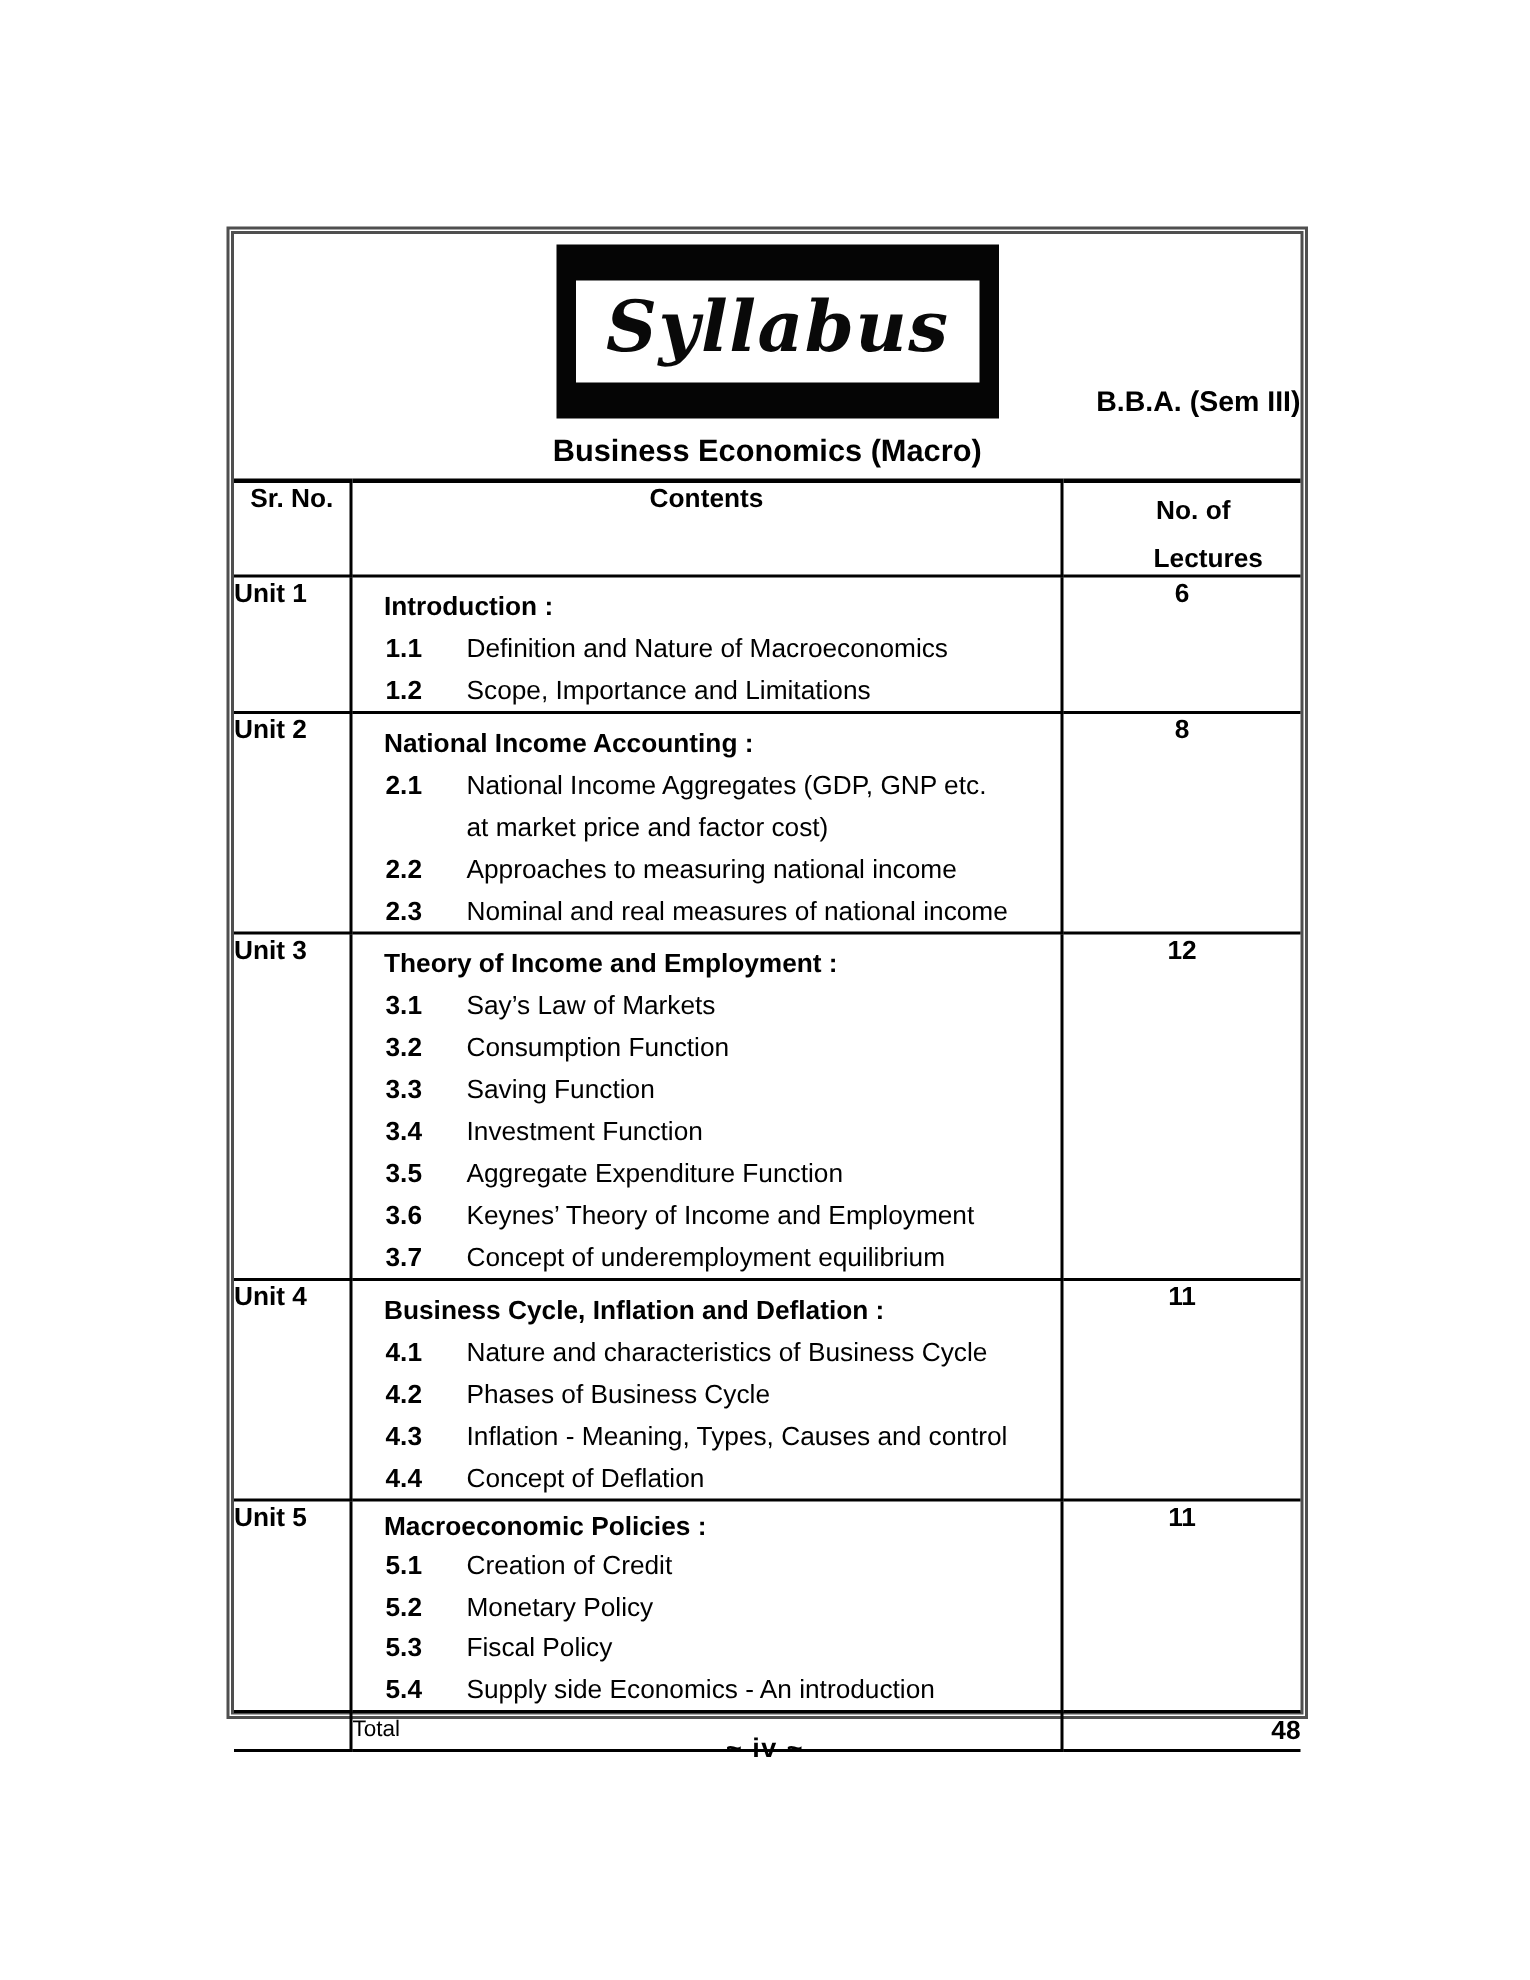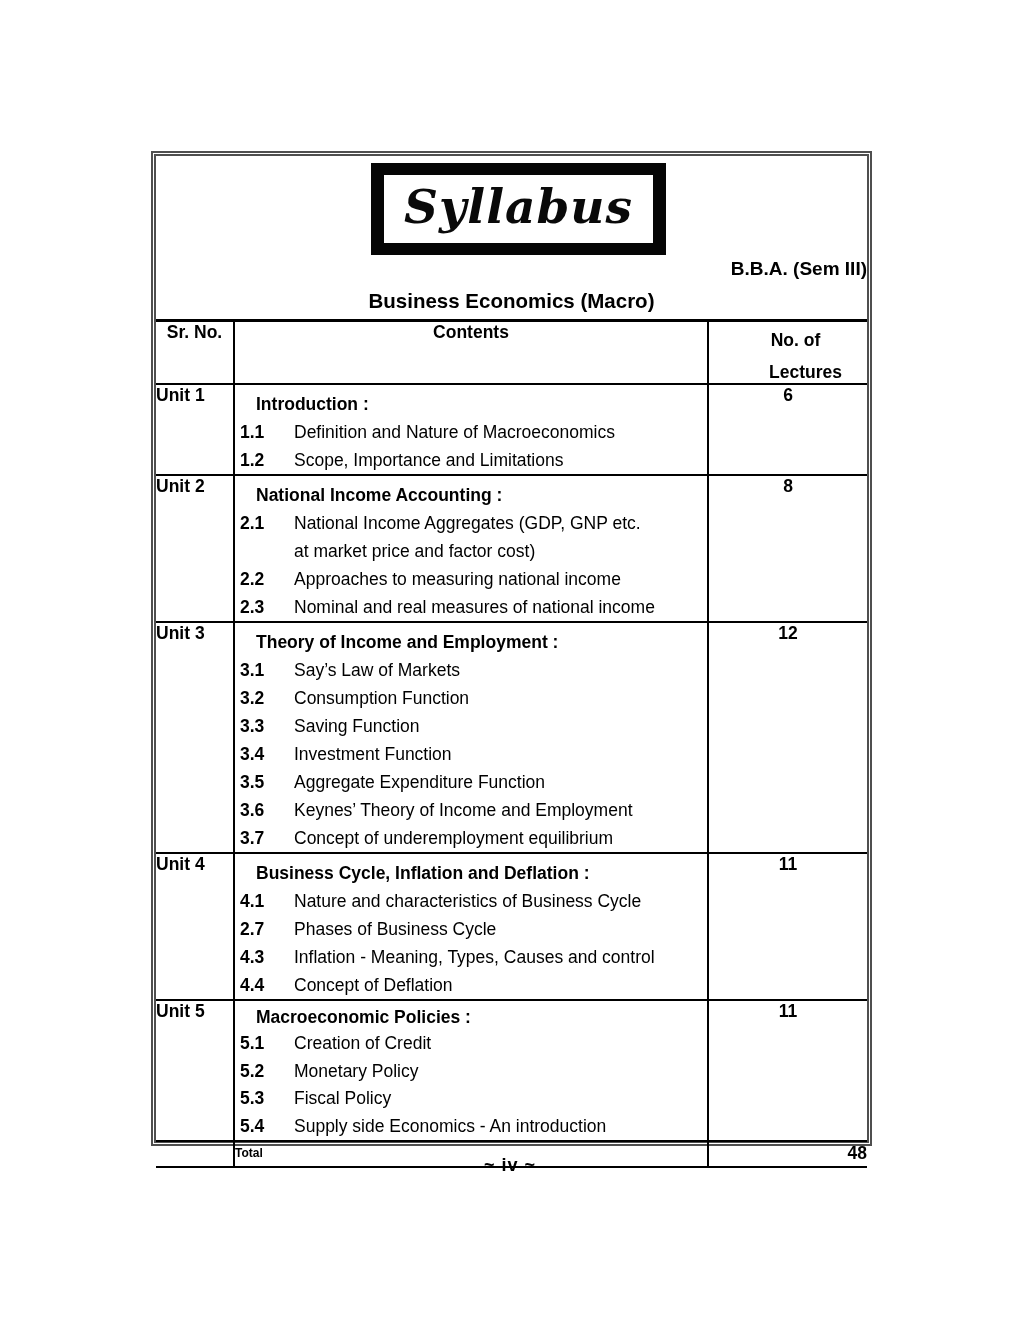--- a/index.html
+++ b/index.html
@@ -9,21 +9,21 @@
     background: #ffffff; color: #000;
     font-family: "Liberation Sans", sans-serif;
     overflow: hidden;
   }
   .doc-box {
     position: absolute; left: 151px; top: 151px;
     width: 721px; height: 995px;
     border: 5px double #4f4f4f; background: #fff;
   }
   .badge-wrap { position: absolute; top: 7px; left: 0; width: 100%; text-align: center; }
-  .badge-frame { display: inline-block; background: #050505; padding: 12px 13px; transform: translateX(-17px); margin-left: 48px; }
+  .badge-frame { display: inline-block; background: #050505; padding: 24px 13px; transform: translateX(-17px); margin-left: 48px; }
   .badge-panel { background: #ffffff; padding: 0 20px 5px 20px; }
   .badge-text {
     font-family: "DejaVu Serif", serif; font-style: italic; font-weight: 700;
     font-size: 47px; line-height: 63px; letter-spacing: 1px; color: #090909;
   }
   .program-line {
     position: absolute; top: 102px; left: 0; width: 100%;
     text-align: right; font-weight: bold; font-size: 19px;
   }
   .subject-line {
@@ -46,26 +46,26 @@
   tr.row-u5     { height: 139px; }
   tr.total-row  { height: 26px; }
   tr.hdr-row td { border-top: 3px solid #000; border-radius: 15px; }
   .hdr-cell { text-align: center; font-weight: bold; font-size: 17.5px; padding-top: 8px; }
   .hdr-lect-line1 { text-align: center; font-weight: bold; font-size: 17.5px; margin-top: 8px; padding-left: 15px; }
   .hdr-lect-line2 { text-align: center; font-weight: bold; font-size: 17.5px; margin-top: 11px; padding-left: 35px; }
   .cell-unit { font-weight: bold; font-size: 17.5px; padding: 7px 2px 0 10px; }
   .cell-lect { text-align: center; font-weight: bold; font-size: 17.5px; padding-top: 7px; }
   .cell-contents { font-size: 17.5px; }
   .row-title { font-weight: bold; line-height: 28px; padding-left: 21px; margin-top: 5px; }
-  .sub-item { display: flex; line-height: 28px; padding-left: 5px; }
+  .sub-item { display: flex; line-height: 28px; padding-left: 22px; }
   .item-num { font-weight: bold; width: 54px; flex: 0 0 54px; }
   .item-text { white-space: nowrap; }
   .tight .row-title { margin-top: 4px; line-height: 25px; }
   .tight .sub-item { line-height: 27.5px; }
-  .total-label { font-weight: bold; font-size: 12px; padding-left: 21px; padding-top: 2px; line-height: 22px; }
+  .total-label { font-weight: normal; font-size: 15px; padding-left: 21px; padding-top: 2px; line-height: 22px; }
   .total-value { text-align: right; font-weight: bold; font-size: 17.5px; padding-top: 2px; line-height: 22px; }
   .page-footer {
     position: absolute; top: 1155px; left: 0; width: 1020px;
     text-align: center; font-weight: bold; font-size: 18px; letter-spacing: 1px;
   }
 </style>
 </head>
 <body>
 
 <div class="doc-box">
@@ -171,21 +171,21 @@
 
     <tr class="row-u4">
       <td class="c1 cell-unit">Unit 4</td>
       <td class="c2 cell-contents">
         <div class="row-title">Business Cycle, Inflation and Deflation :</div>
         <div class="sub-item">
           <span class="item-num">4.1</span>
           <span class="item-text">Nature and characteristics of Business Cycle</span>
         </div>
         <div class="sub-item">
-          <span class="item-num">2.7</span>
+          <span class="item-num">4.2</span>
           <span class="item-text">Phases of Business Cycle</span>
         </div>
         <div class="sub-item">
           <span class="item-num">4.3</span>
           <span class="item-text">Inflation - Meaning, Types, Causes and control</span>
         </div>
         <div class="sub-item">
           <span class="item-num">4.4</span>
           <span class="item-text">Concept of Deflation</span>
         </div>

